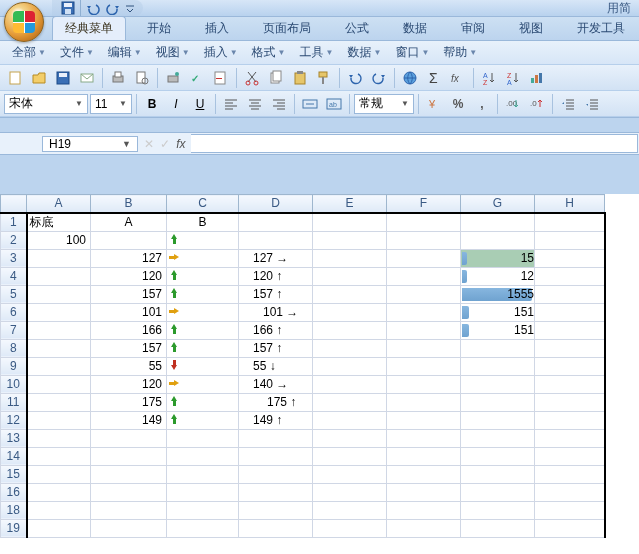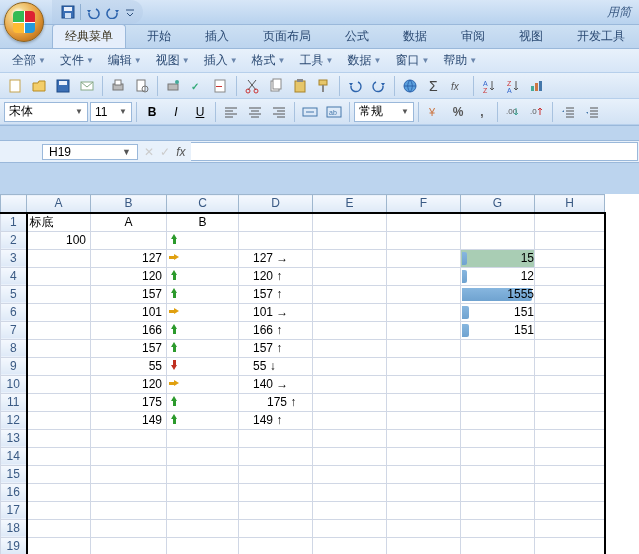--- a/index.html
+++ b/index.html
@@ -9,27 +9,26 @@
     font-size: 12px;
     background: #bcd4ee;
     width: 639px;
     height: 554px;
     overflow: hidden;
     position: relative;
   }
 
   
   .titlebar {
-    height: 25px;
+    height: 17px;
     background: linear-gradient(#d7e6f7, #b8d2ee);
     border-bottom: 1px solid #9ab8da;
     display: flex;
-    align-items: center;
+    align-items: flex-start;
     position: relative;
-    font-style: italic;
   }
   .office-btn {
     width: 40px;
     height: 40px;
     position: absolute;
     left: 4px;
     top: 2px;
     z-index: 10;
     border-radius: 50%;
     background: radial-gradient(circle at 35% 30%, #fff 8%, #f3d48a 20%, #e69d3a 55%, #b76b16 85%);
@@ -699,21 +698,21 @@
           <td></td>
           <td></td>
           <td class="databar"><span class="bar" style="width: 70px;"></span><span class="val">1555</span></td>
           <td style="border-right: 2px solid rgb(0, 0, 0);"></td>
         </tr>
         <tr>
           <td class="rowhdr">6</td>
           <td style="border-left: 2px solid rgb(0, 0, 0);"></td>
           <td class="num">101</td>
           <td class="txt"><span class="arrow right-y"></span></td>
-          <td class="txt" style="padding-left: 14px;">101  →</td>
+          <td class="txt" style="padding-left: 24px;">101  →</td>
           <td></td>
           <td></td>
           <td class="databar"><span class="bar" style="width: 6.79743px;"></span><span class="val">151</span></td>
           <td style="border-right: 2px solid rgb(0, 0, 0);"></td>
         </tr>
         <tr>
           <td class="rowhdr">7</td>
           <td style="border-left: 2px solid rgb(0, 0, 0);"></td>
           <td class="num">166</td>
           <td class="txt"><span class="arrow up"></span></td>
@@ -816,31 +815,20 @@
           <td style="border-left: 2px solid rgb(0, 0, 0);"></td>
           <td></td>
           <td></td>
           <td></td>
           <td></td>
           <td></td>
           <td></td>
           <td style="border-right: 2px solid rgb(0, 0, 0);"></td>
         </tr>
         <tr>
-          <td class="rowhdr">17</td>
-          <td style="border-left: 2px solid rgb(0, 0, 0);"></td>
-          <td></td>
-          <td></td>
-          <td></td>
-          <td></td>
-          <td></td>
-          <td></td>
-          <td style="border-right: 2px solid rgb(0, 0, 0);"></td>
-        </tr>
-        <tr>
           <td class="rowhdr">18</td>
           <td style="border-left: 2px solid rgb(0, 0, 0);"></td>
           <td></td>
           <td></td>
           <td></td>
           <td></td>
           <td></td>
           <td></td>
           <td style="border-right: 2px solid rgb(0, 0, 0);"></td>
         </tr>

